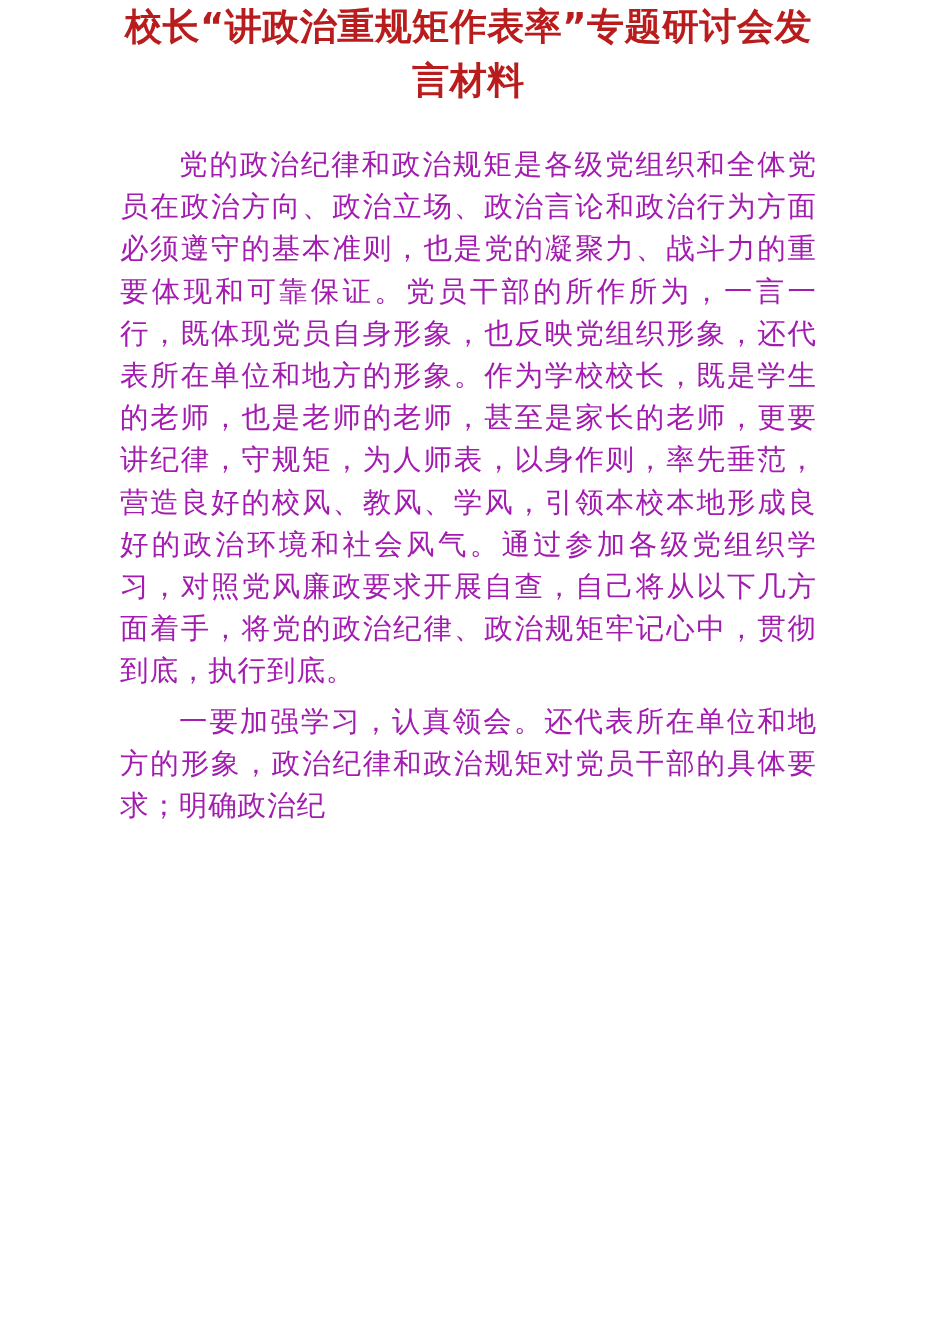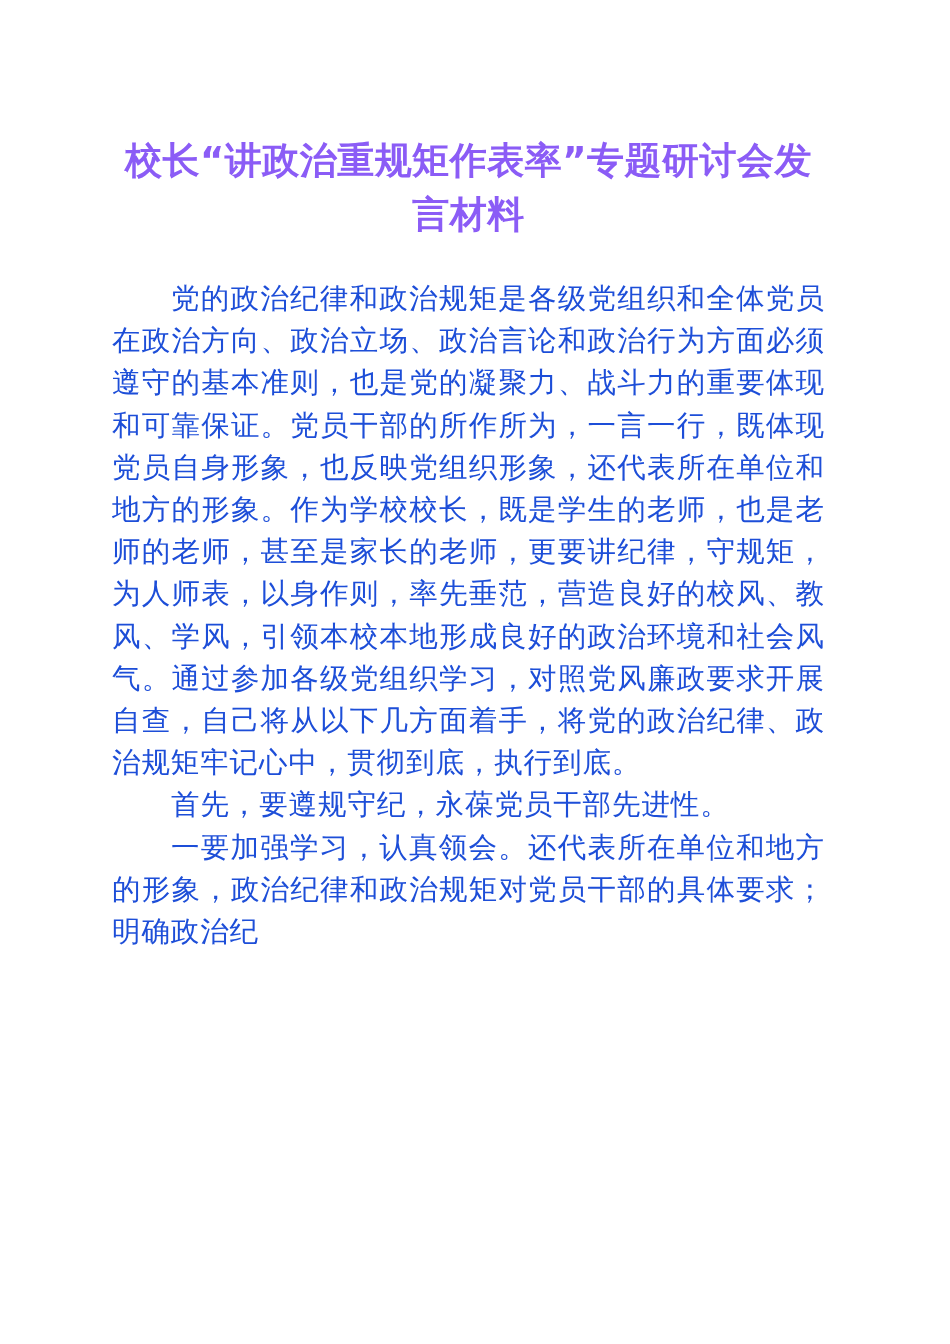--- a/index.html
+++ b/index.html
@@ -21,57 +21,55 @@
     background: #ffffff;
     box-sizing: border-box;
   }
   .content {
     position: absolute;
     left: 112px;
     top: 0;
     width: 713px;
   }
   .doc-title {
-    margin: 12px;
-    padding-top: 122px;
+    margin: 0;
     font-family: "DejaVu Sans", "Liberation Sans", sans-serif;
     font-weight: 700;
     font-size: 37px;
     line-height: 54px;
     text-align: center;
     letter-spacing: 0.5px;
-    color: #8b5cf6;
+    color: #b91c1c;
   }
   .body-block {
     margin-top: 36px;
   }
   p.para {
-    margin: 0;
+    margin: 8px;
     font-family: "Liberation Serif", "DejaVu Serif", serif;
     font-size: 28.5px;
     line-height: 42.2px;
     text-align: justify;
     text-justify: inter-character;
     letter-spacing: 0.9px;
-    color: #1d4ed8;
+    color: #a21caf;
     text-indent: 59px;
     word-break: break-all;
   }
   p.para.last {
     
   }
 </style>
 </head>
 <body>
 
 <div class="page">
   <div class="content">
 
     <h1 class="doc-title">校长“讲政治重规矩作表率”专题研讨会发言材料</h1>
 
     <div class="body-block">
       <p class="para">党的政治纪律和政治规矩是各级党组织和全体党员在政治方向、政治立场、政治言论和政治行为方面必须遵守的基本准则，也是党的凝聚力、战斗力的重要体现和可靠保证。党员干部的所作所为，一言一行，既体现党员自身形象，也反映党组织形象，还代表所在单位和地方的形象。作为学校校长，既是学生的老师，也是老师的老师，甚至是家长的老师，更要讲纪律，守规矩，为人师表，以身作则，率先垂范，营造良好的校风、教风、学风，引领本校本地形成良好的政治环境和社会风气。通过参加各级党组织学习，对照党风廉政要求开展自查，自己将从以下几方面着手，将党的政治纪律、政治规矩牢记心中，贯彻到底，执行到底。</p>
-      <p class="para">首先，要遵规守纪，永葆党员干部先进性。</p>
       <p class="para last">一要加强学习，认真领会。还代表所在单位和地方的形象，政治纪律和政治规矩对党员干部的具体要求；明确政治纪</p>
     </div>
 
   </div>
 </div>
 
 </body></html>

